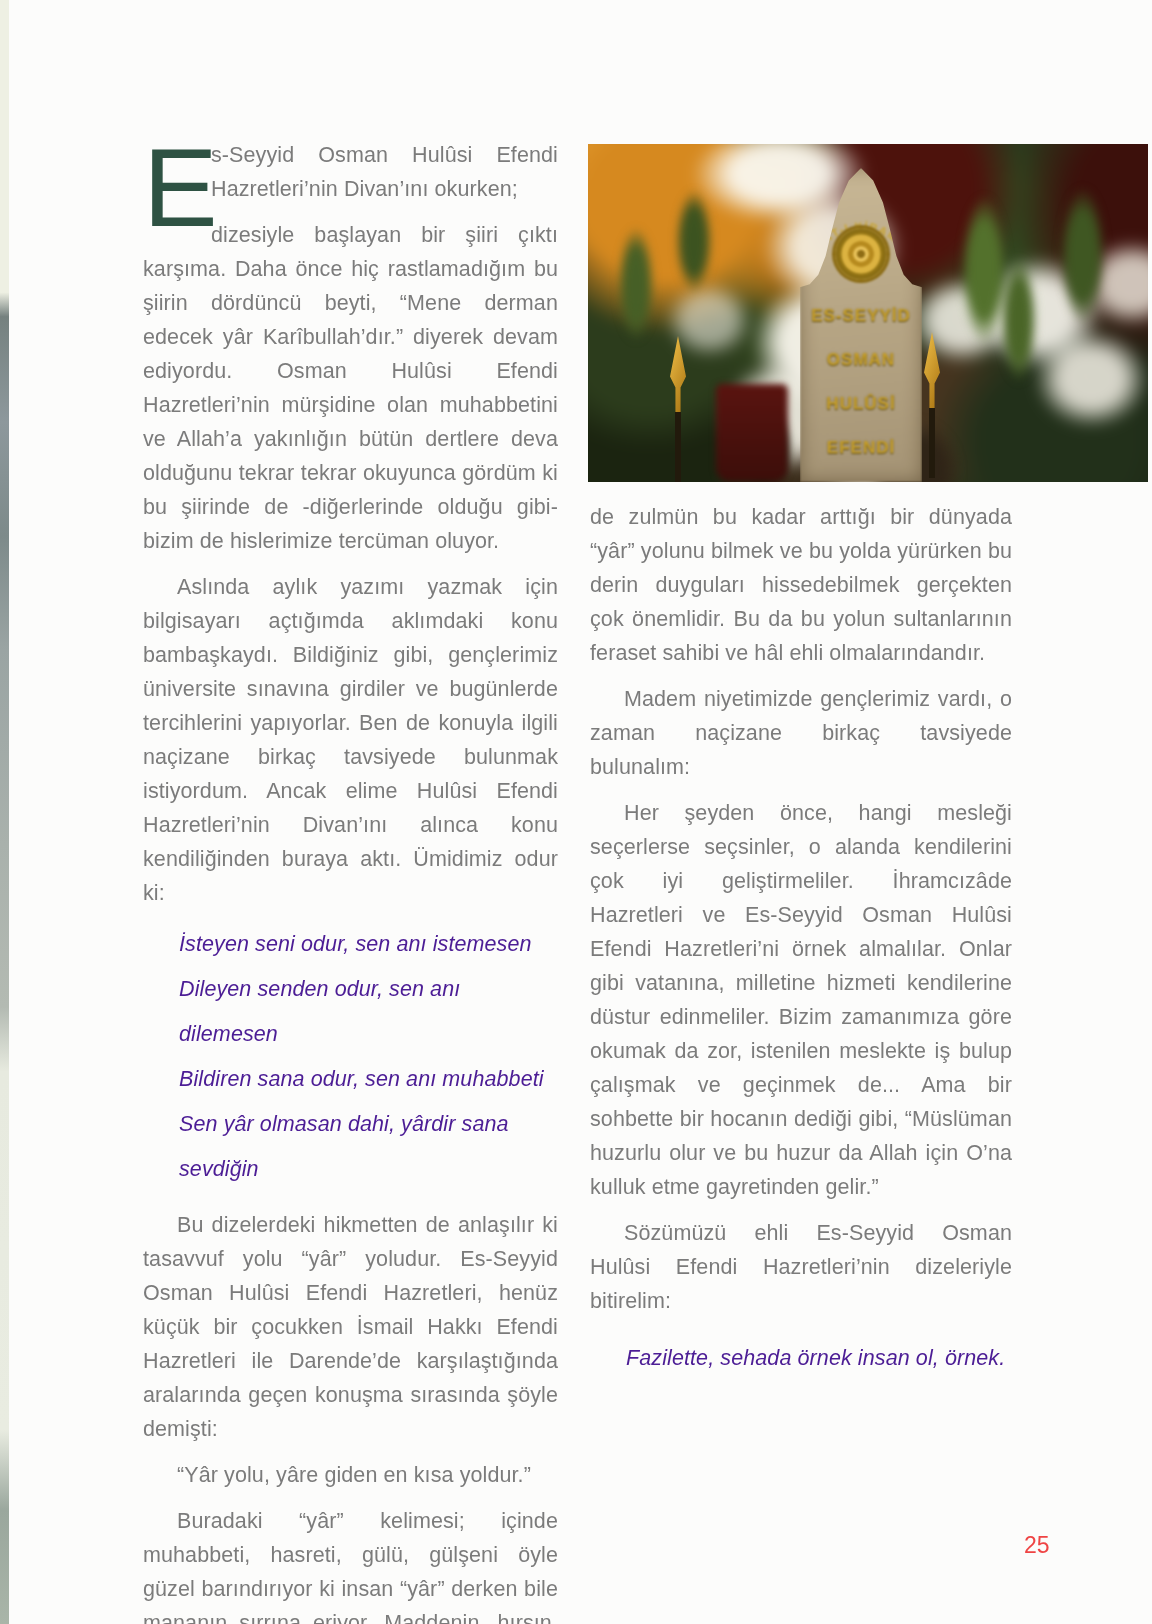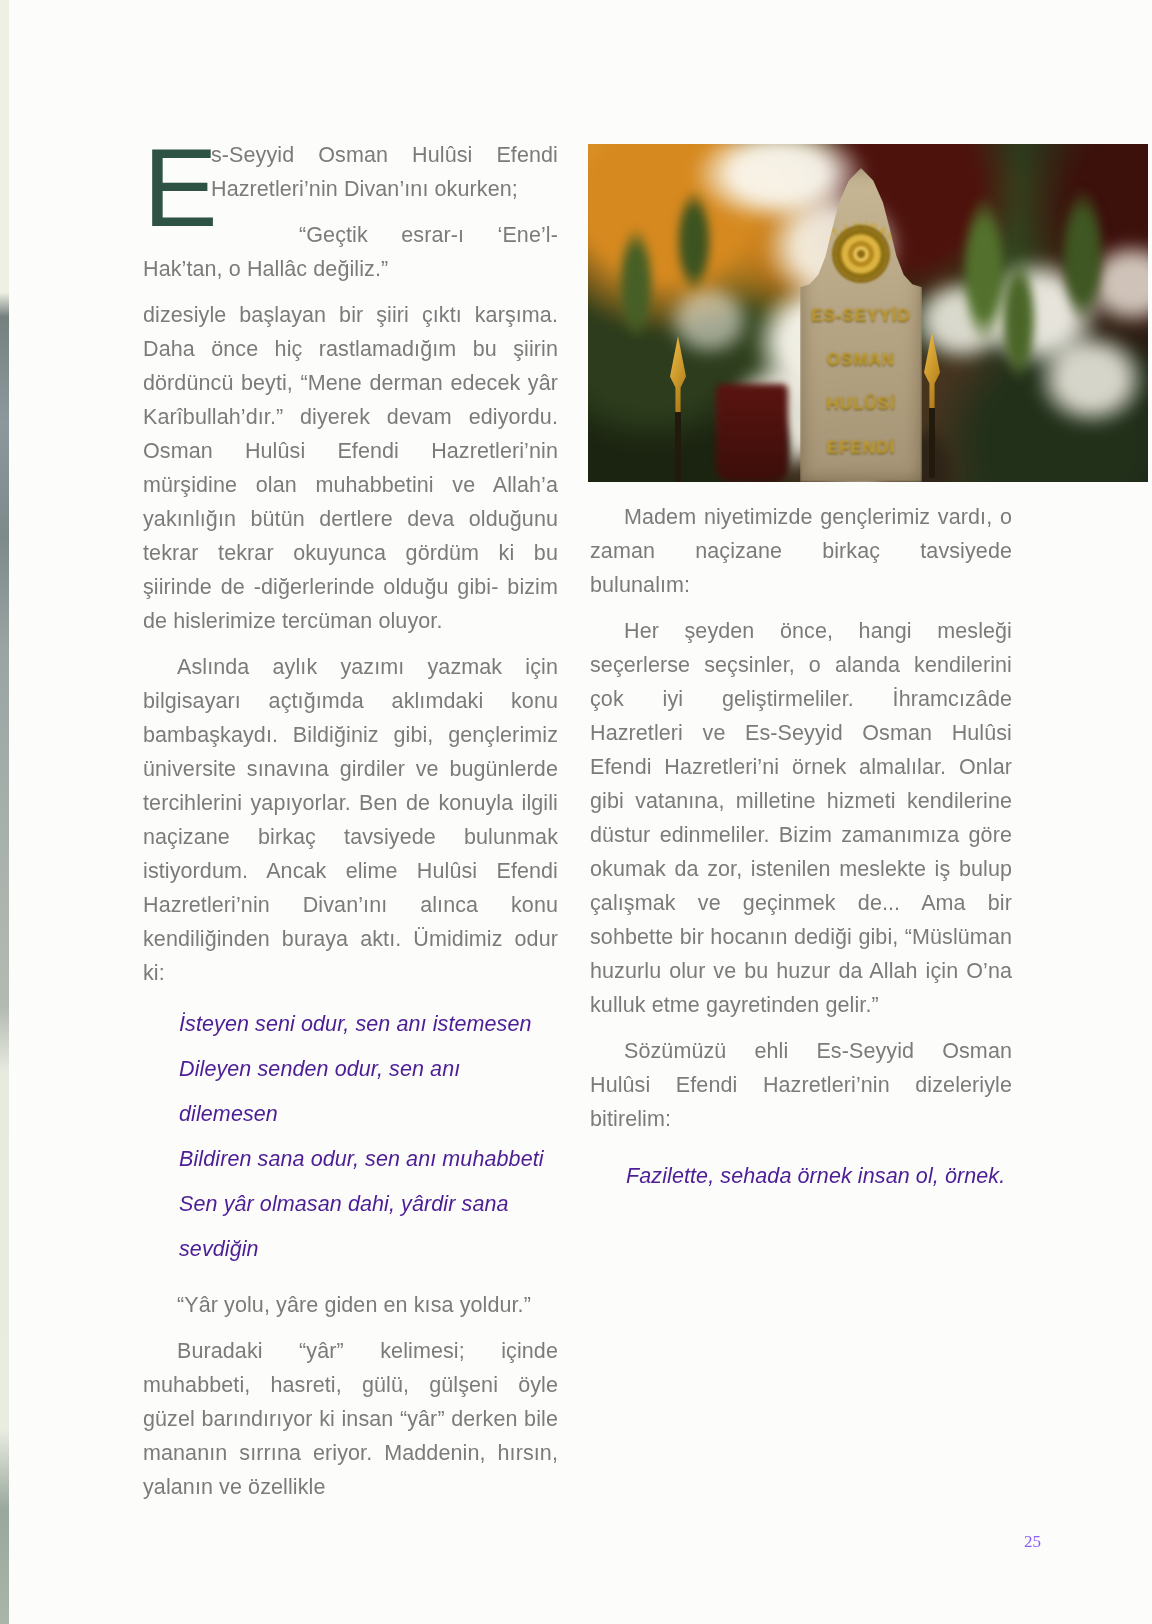--- a/index.html
+++ b/index.html
@@ -83,21 +83,21 @@
   .col p{margin:0 0 12px 0;}
   p.body{text-indent:34px;}
   p.noindent{text-indent:0;}
   p.quote{text-indent:34px;}
   p.quote-deep{text-indent:88px;}
   .dropcap{float:left;width:62px;height:94px;font-size:112px;line-height:88px;color:#2e5243;margin:6px 6px 0 0;font-weight:400;}
   .verse{margin:4px 0 16px 36px;font-style:italic;color:#4c1d95;}
   .verse-line{line-height:45px;text-align:left;}
   .verse.loose .verse-line{line-height:57px;}
 
-  .page-number{position:absolute;left:1024px;top:1532px;width:60px;text-align:left;font-size:17px;color:#8b5cf6;font-family:Liberation Serif, serif;}
+  .page-number{position:absolute;left:1024px;top:1532px;width:60px;text-align:left;font-size:23px;color:#ef4444;}
 </style>
 </head>
 <body>
 
 <div class="page">
 
   <div class="edge-strip"></div>
 
   <div class="photo">
     <div class="photo-bg"></div>
@@ -126,33 +126,34 @@
       <div class="stem"></div>
     </div>
     <div class="finial finial-right">
       <div class="spear"></div>
       <div class="stem"></div>
     </div>
   </div>
 
   <div class="col col-left" id="col-left">
       <p class="lead"><span class="dropcap">E</span>s-Seyyid Osman Hulûsi Efendi Hazretleri’nin Divan’ını okurken;</p>
-      <p class="quote-deep">“Geçtik esrar-ı ‘Ene’l-Hak’tan, o Hallâc değiliz.”</p>
       <p class="noindent">dizesiyle başlayan bir şiiri çıktı karşıma. Daha önce hiç rastlamadığım bu şiirin dördüncü beyti, “Mene derman edecek yâr Karîbullah’dır.” diyerek devam ediyordu. Osman Hulûsi Efendi Hazretleri’nin mürşidine olan muhabbetini ve Allah’a yakınlığın bütün dertlere deva olduğunu tekrar tekrar okuyunca gördüm ki bu şiirinde de -diğerlerinde olduğu gibi- bizim de hislerimize tercüman oluyor.</p>
       <p class="body">Aslında aylık yazımı yazmak için bilgisayarı açtığımda aklımdaki konu bambaşkaydı. Bildiğiniz gibi, gençlerimiz üniversite sınavına girdiler ve bugünlerde tercihlerini yapıyorlar. Ben de konuyla ilgili naçizane birkaç tavsiyede bulunmak istiyordum. Ancak elime Hulûsi Efendi Hazretleri’nin Divan’ını alınca konu kendiliğinden buraya aktı. Ümidimiz odur ki:</p>
       <div class="verse">
         <div class="verse-line">İsteyen seni odur, sen anı istemesen</div>
         <div class="verse-line">Dileyen senden odur, sen anı dilemesen</div>
         <div class="verse-line">Bildiren sana odur, sen anı muhabbeti</div>
         <div class="verse-line">Sen yâr olmasan dahi, yârdir sana sevdiğin</div>
       </div>
+      <p class="body">Bu dizelerdeki hikmetten de anlaşılır ki tasavvuf yolu “yâr” yoludur. Es-Seyyid Osman Hulûsi Efendi Hazretleri, henüz küçük bir çocukken İsmail Hakkı Efendi Hazretleri ile Darende’de karşılaştığında aralarında geçen konuşma sırasında şöyle demişti:</p>
       <p class="quote">“Yâr yolu, yâre giden en kısa yoldur.”</p>
       <p class="body">Buradaki “yâr” kelimesi; içinde muhabbeti, hasreti, gülü, gülşeni öyle güzel barındırıyor ki insan “yâr” derken bile mananın sırrına eriyor. Maddenin, hırsın, yalanın ve özellikle</p>
     </div>
   <div class="col col-right" id="col-right">
+      <p class="noindent">de zulmün bu kadar arttığı bir dünyada “yâr” yolunu bilmek ve bu yolda yürürken bu derin duyguları hissedebilmek gerçekten çok önemlidir. Bu da bu yolun sultanlarının feraset sahibi ve hâl ehli olmalarındandır.</p>
       <p class="body">Madem niyetimizde gençlerimiz vardı, o zaman naçizane birkaç tavsiyede bulunalım:</p>
       <p class="body">Her şeyden önce, hangi mesleği seçerlerse seçsinler, o alanda kendilerini çok iyi geliştirmeliler. İhramcızâde Hazretleri ve Es-Seyyid Osman Hulûsi Efendi Hazretleri’ni örnek almalılar. Onlar gibi vatanına, milletine hizmeti kendilerine düstur edinmeliler. Bizim zamanımıza göre okumak da zor, istenilen meslekte iş bulup çalışmak ve geçinmek de... Ama bir sohbette bir hocanın dediği gibi, “Müslüman huzurlu olur ve bu huzur da Allah için O’na kulluk etme gayretinden gelir.”</p>
       <p class="body">Sözümüzü ehli Es-Seyyid Osman Hulûsi Efendi Hazretleri’nin dizeleriyle bitirelim:</p>
       <div class="verse loose">
         <div class="verse-line">Fazilette, sehada örnek insan ol, örnek.</div>
       </div>
     </div>
 
   <div class="page-number">25</div>
 

